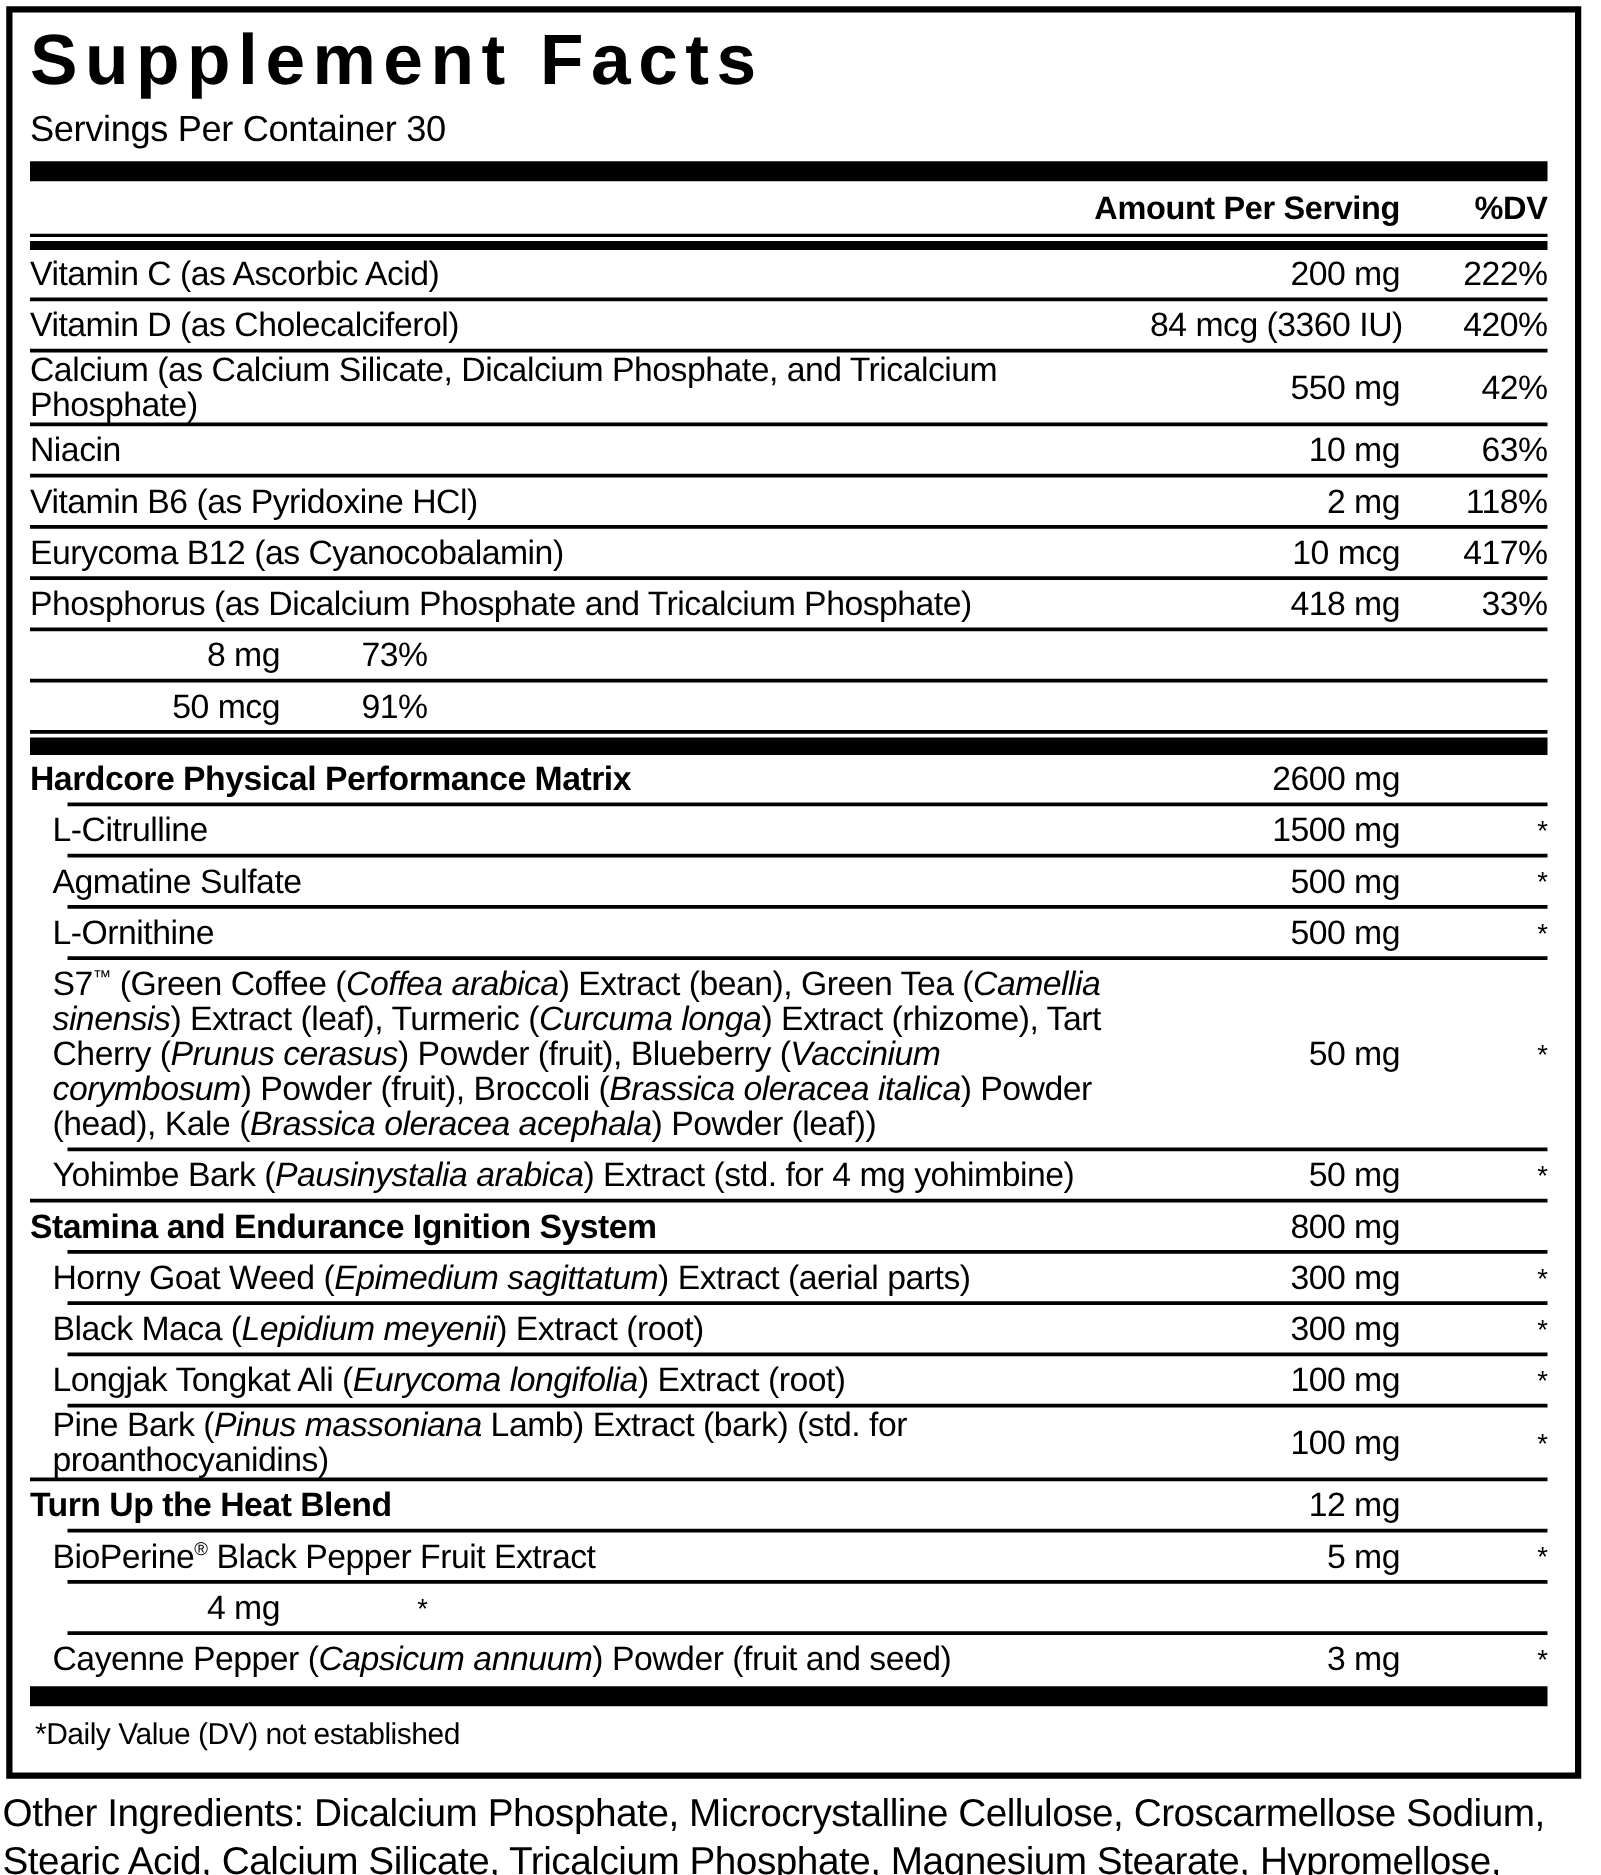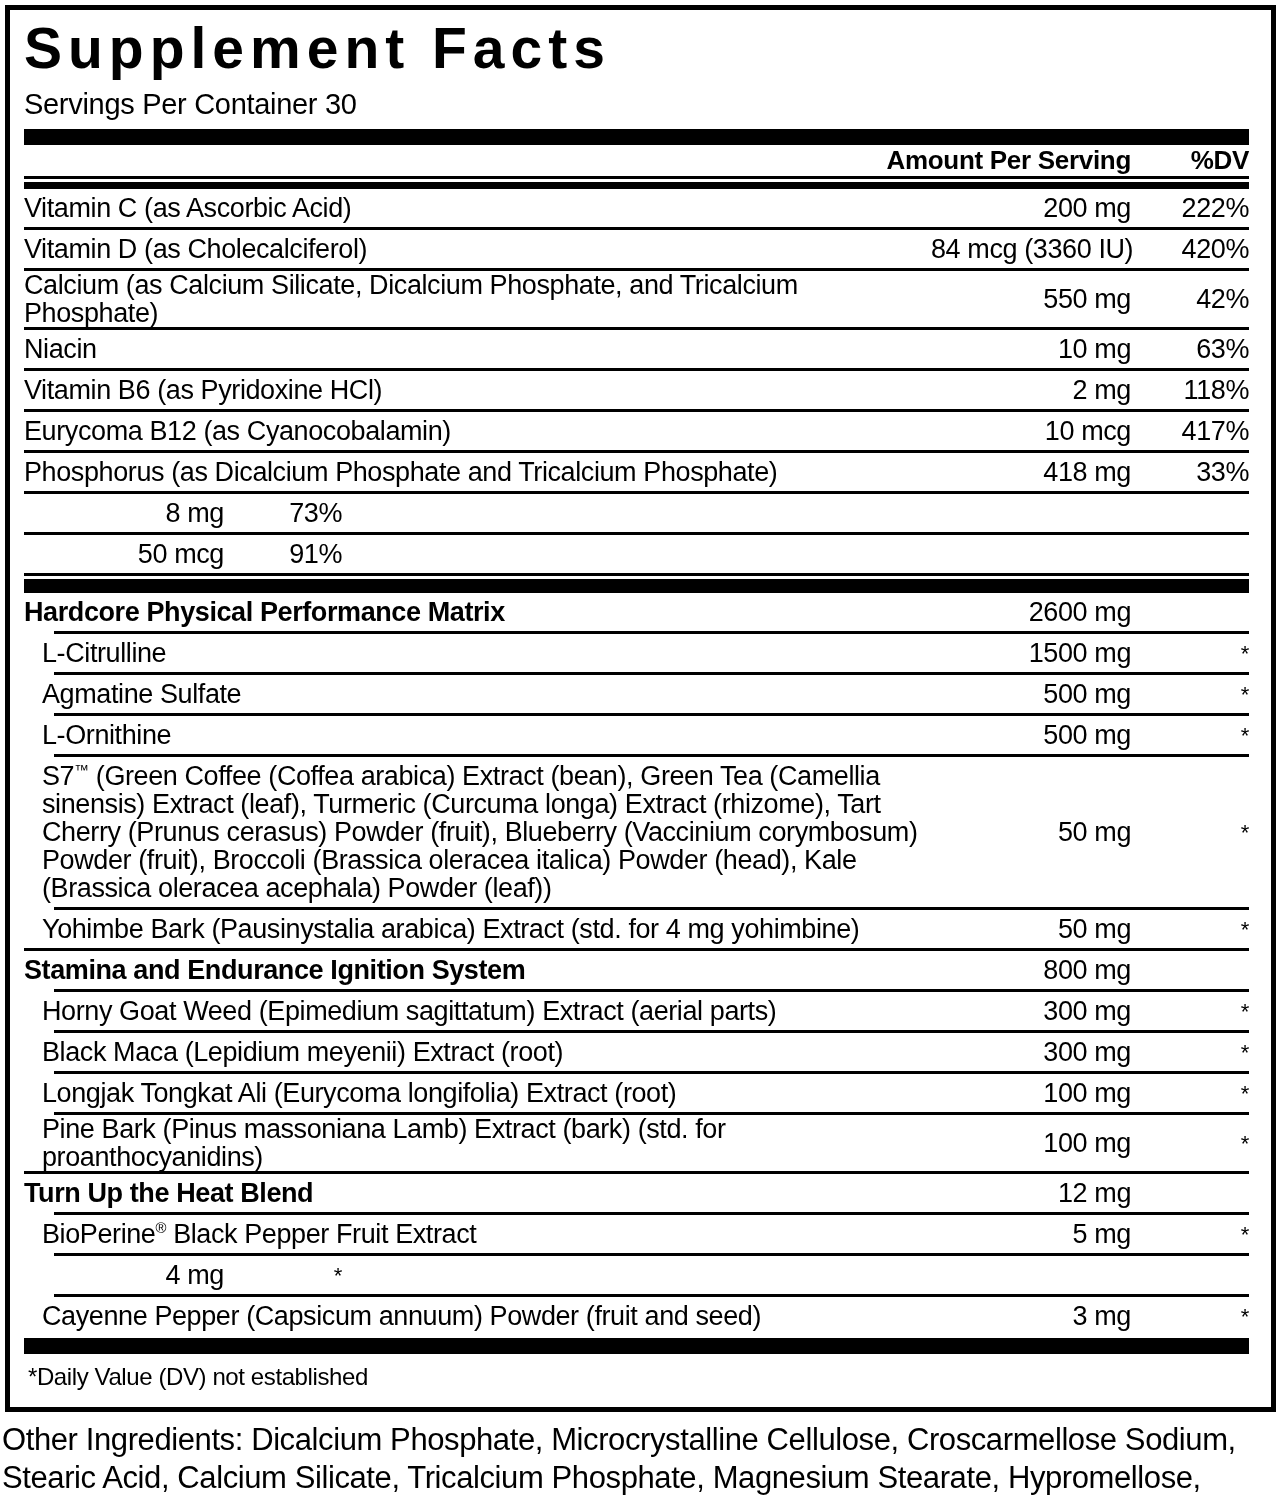--- a/index.html
+++ b/index.html
@@ -1,20 +1,20 @@
 <!DOCTYPE html>
 <html><head>
 <meta charset="utf-8">
 <style>
   html,body{margin:0;padding:0;background:#fff;}
   body{width:1281px;font-family:"Liberation Sans","DejaVu Sans",sans-serif;color:#000;}
   .page{width:1281px;box-sizing:border-box;}
 
   .panel{
-    margin:5px 5px 0 5px;
+    margin:5px 16px 0 5px;
     border:5px solid #000;
     box-sizing:border-box;
     padding:8px 22px 10px 14px;
     background:#fff;
   }
 
   .title{
     font-size:57px;
     font-weight:bold;
     letter-spacing:6px;
@@ -29,21 +29,21 @@
 
   .bar{background:#000;}
   .bar-intro{height:16px;margin-top:8px;}
   .bar-medium{height:13px;background:linear-gradient(#000 0 3px,#fff 3px 6px,#000 6px 13px);}
   .bar-section{height:14px;margin-top:3px;}
   .bar-footnote{height:16px;margin-top:3px;}
 
   .hdr-row{
     display:flex;
     align-items:center;
-    height:31px;
+    height:42px;
     font-weight:bold;
     font-size:26px;
     letter-spacing:-0.3px;
   }
   .flex1{flex:1;}
   .amount-col{width:200px;text-align:right;white-space:nowrap;}
   .dv-col{width:118px;text-align:right;white-space:nowrap;}
 
   .row{
     display:flex;
@@ -54,21 +54,21 @@
     line-height:28px;
   }
   .row .name{flex:1;padding-right:10px;}
   .row.sub .name{padding-left:18px;}
   .row.section .name{font-weight:bold;}
   .row.multiline{padding:5px 0;}
   .sep{height:3px;background:#000;}
   .sep.indent{margin-left:30px;}
   .vitamins{border-bottom:3px solid #000;}
 
-  .name .it{text-align:right;}
+  .name .it{font-style:italic;text-align:right;}
   .name .sup{font-size:0.55em;vertical-align:super;line-height:0;}
   .dv-col .star{font-size:22px;}
 
   .footnote{
     font-size:24px;
     letter-spacing:-0.4px;
     padding:9px 0 6px 4px;
   }
 
   .other{

